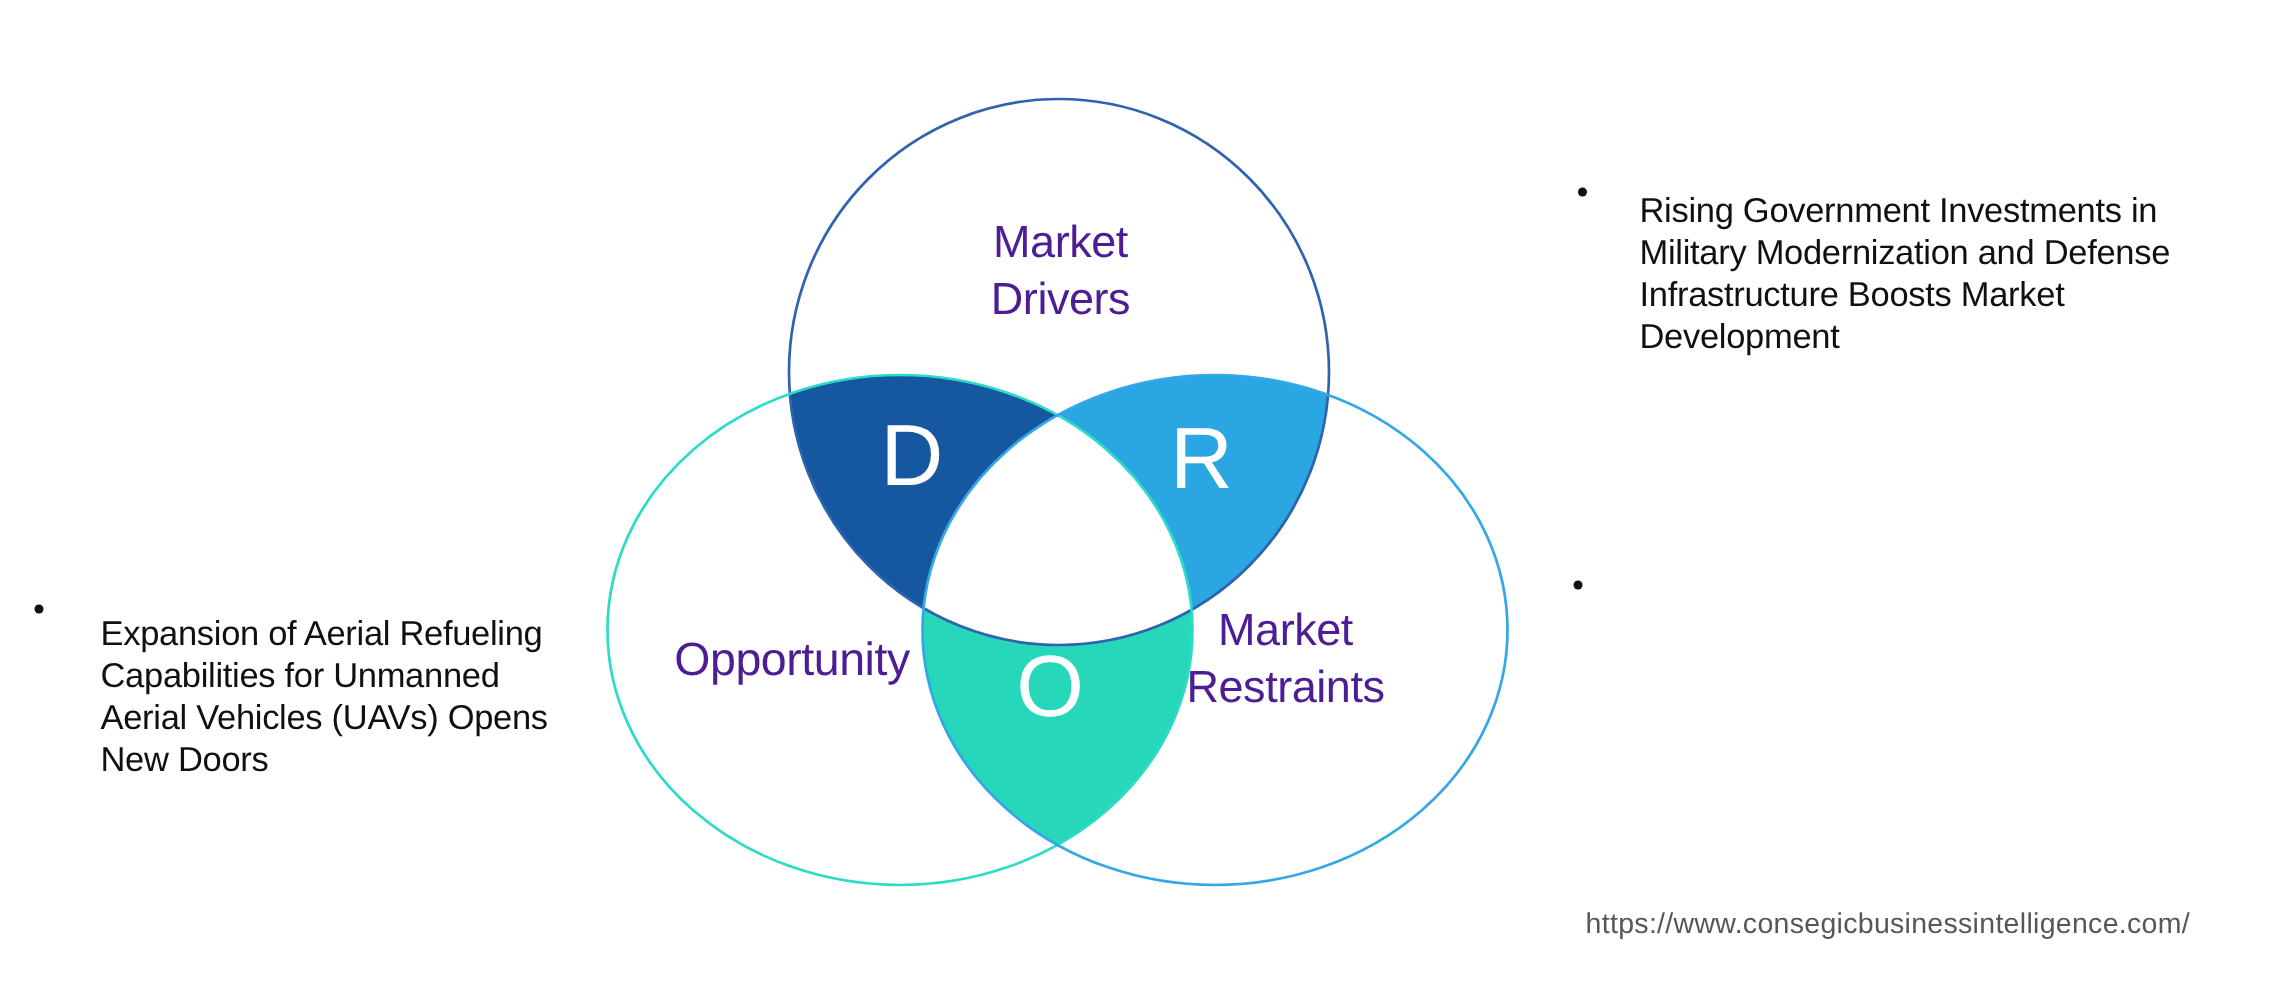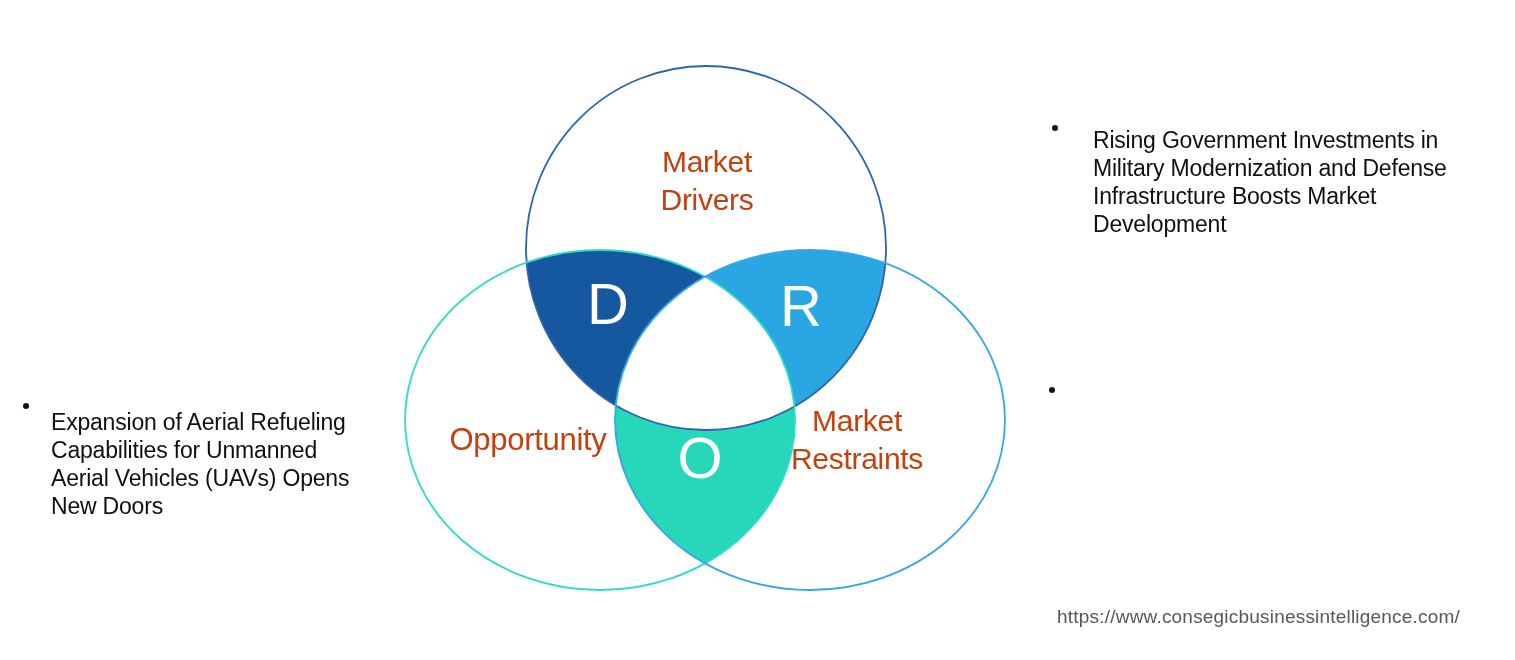--- a/index.html
+++ b/index.html
@@ -11,21 +11,21 @@
     overflow: hidden;
     font-family: "Liberation Sans", sans-serif;
   }
   .venn-svg { position: absolute; left: 0; top: 0; }
 
   
   .circle-label {
     position: absolute;
     transform: translateX(-50%);
     text-align: center;
-    color: #c2410c;
+    color: #4c1d95;
     font-size: 30px;
     line-height: 38px;
     font-weight: 400;
     letter-spacing: -0.3px;
     white-space: pre-line;
   }
   .label-drivers    { left: 707px; top: 143px; }
   .label-opportunity{ left: 528px; top: 421px; font-size: 31px; }
   .label-restraints { left: 857px; top: 402px; }
 
@@ -58,21 +58,21 @@
     margin-top: 11px;
   }
   .bullet p {
     margin: 16px;
     font-size: 23px;
     line-height: 28px;
     font-weight: 500;
     white-space: pre-line;
     letter-spacing: -0.2px;
   }
-  .bullet-left { left: 23px;  top: 392px; width: 360px; }
+  .bullet-left { left: 23px;  top: 392px; width: 360px; gap: 16px; }
   .bullet-left .dot { margin-right: 6px; }
   .bullet-right-1 { left: 1052px; top: 110px; width: 430px; }
   .bullet-right-1 .dot { margin-right: 19px; margin-top: 15px; }
   .bullet-right-2 { left: 1049px; top: 376px; width: 430px; }
   .bullet-right-2 .dot { margin-right: 22px; }
 
   
   .footer-url {
     position: absolute;
     right: 55px;

